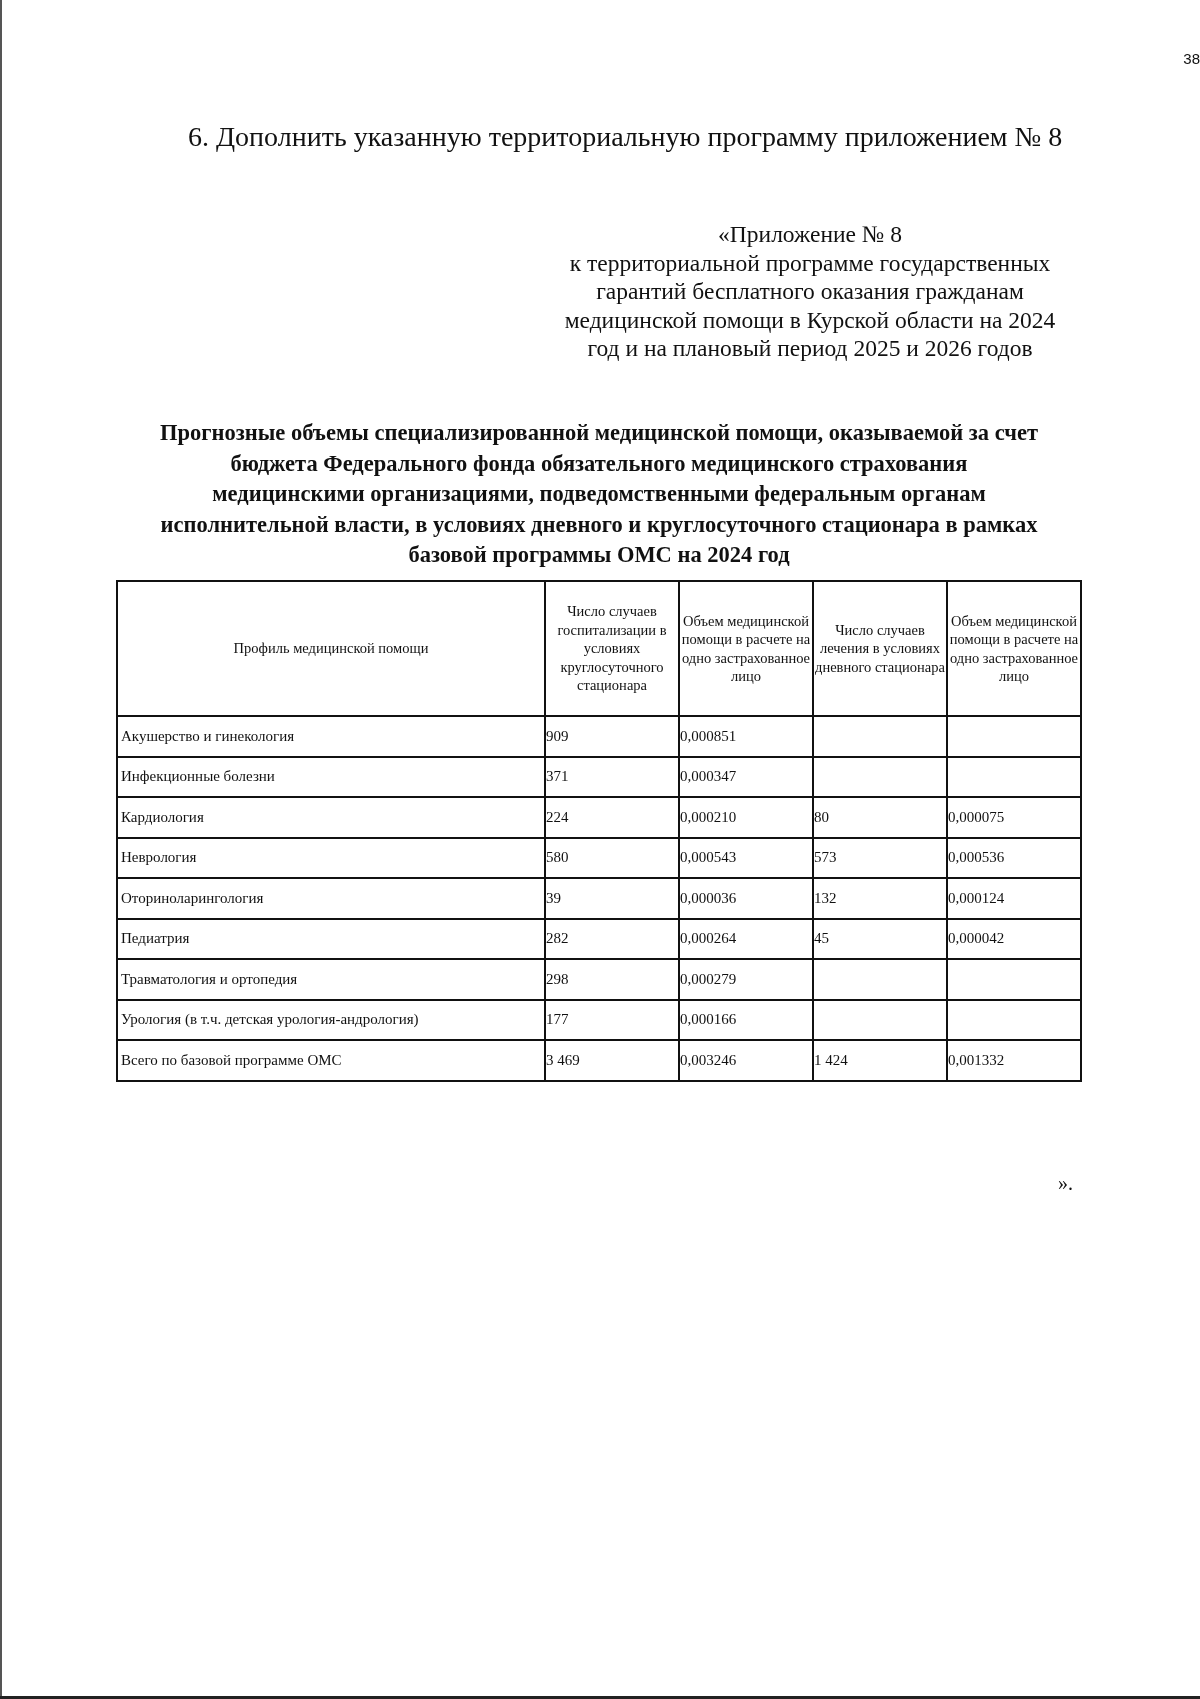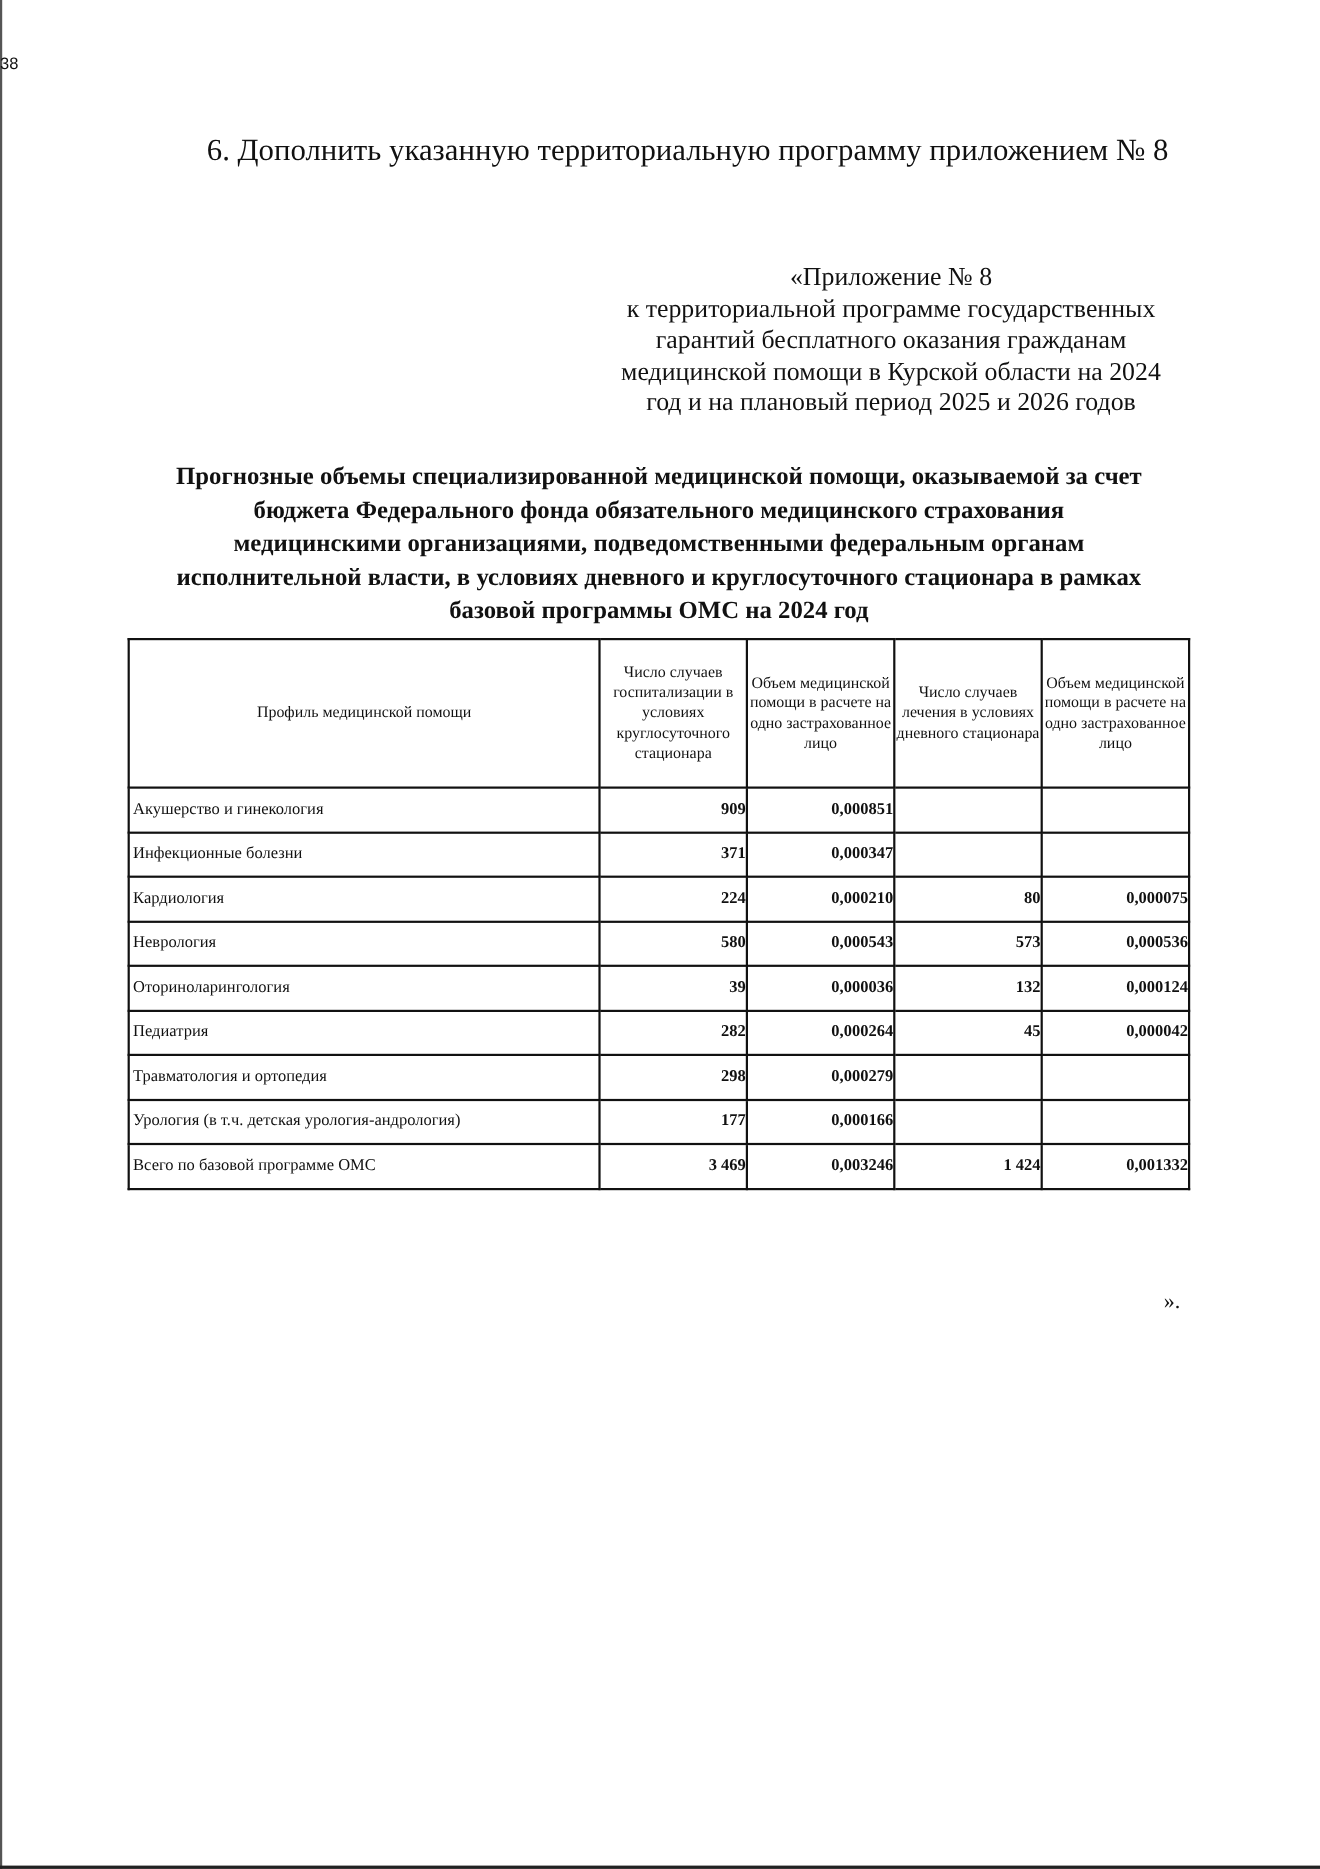--- a/index.html
+++ b/index.html
@@ -2,36 +2,36 @@
 <html><head>
 <meta charset="utf-8">
 <style>
   html, body { margin: 0; padding: 0; }
   body {
     width: 1200px; height: 1699px; position: relative; background: #ffffff;
     font-family: "Liberation Serif", serif; color: #111; overflow: hidden;
   }
   .scan-left { position: absolute; left: 0; top: 0; width: 2px; height: 1699px; background: #555; }
   .scan-bottom { position: absolute; left: 0; bottom: 0; width: 1200px; height: 3px; background: #222; }
-  .page-number { position: absolute; top: 50px; left: 0; width: 1200px; text-align: left;
+  .page-number { position: absolute; top: 50px; left: 0; width: 1200px; text-align: right;
     font-family: "Liberation Sans", sans-serif; font-size: 15px; }
   .intro { position: absolute; left: 118px; top: 118px; width: 960px; font-size: 28px; line-height: 38px; }
   .intro .indent { display: inline-block; width: 70px; }
-  .appendix { position: absolute; left: 540px; top: 238px; width: 540px; text-align: center;
+  .appendix { position: absolute; left: 540px; top: 220px; width: 540px; text-align: center;
     font-size: 23.5px; line-height: 28.5px; }
   .doc-title { position: absolute; left: 118px; top: 418px; width: 962px; text-align: center;
     font-weight: bold; font-size: 22.5px; line-height: 30.5px; }
   table.data { position: absolute; left: 116px; top: 580px; border-collapse: collapse;
     font-size: 15px; }
   table.data td, table.data th { border: 2px solid #111; padding: 0; }
   table.data th { font-weight: normal; font-size: 14.5px; line-height: 18.5px; height: 133px; vertical-align: middle; }
   table.data td { height: 38.5px; vertical-align: middle; border-radius: 15px; }
   .c0 { width: 426px; } .c1 { width: 132px; } .c2 { width: 132px; } .c3 { width: 132px; } .c4 { width: 132px; }
   td.name { text-align: left; padding-left: 3px !important; }
-  td.num { text-align: right; font-weight: bold; }
+  td.num { text-align: left; }
   .closing { position: absolute; left: 1058px; top: 1172px; font-size: 20px; }
 </style>
 </head>
 <body>
 
 <div class="scan-left"></div>
 <div class="scan-bottom"></div>
 
 <div class="page-number">38</div>
 

